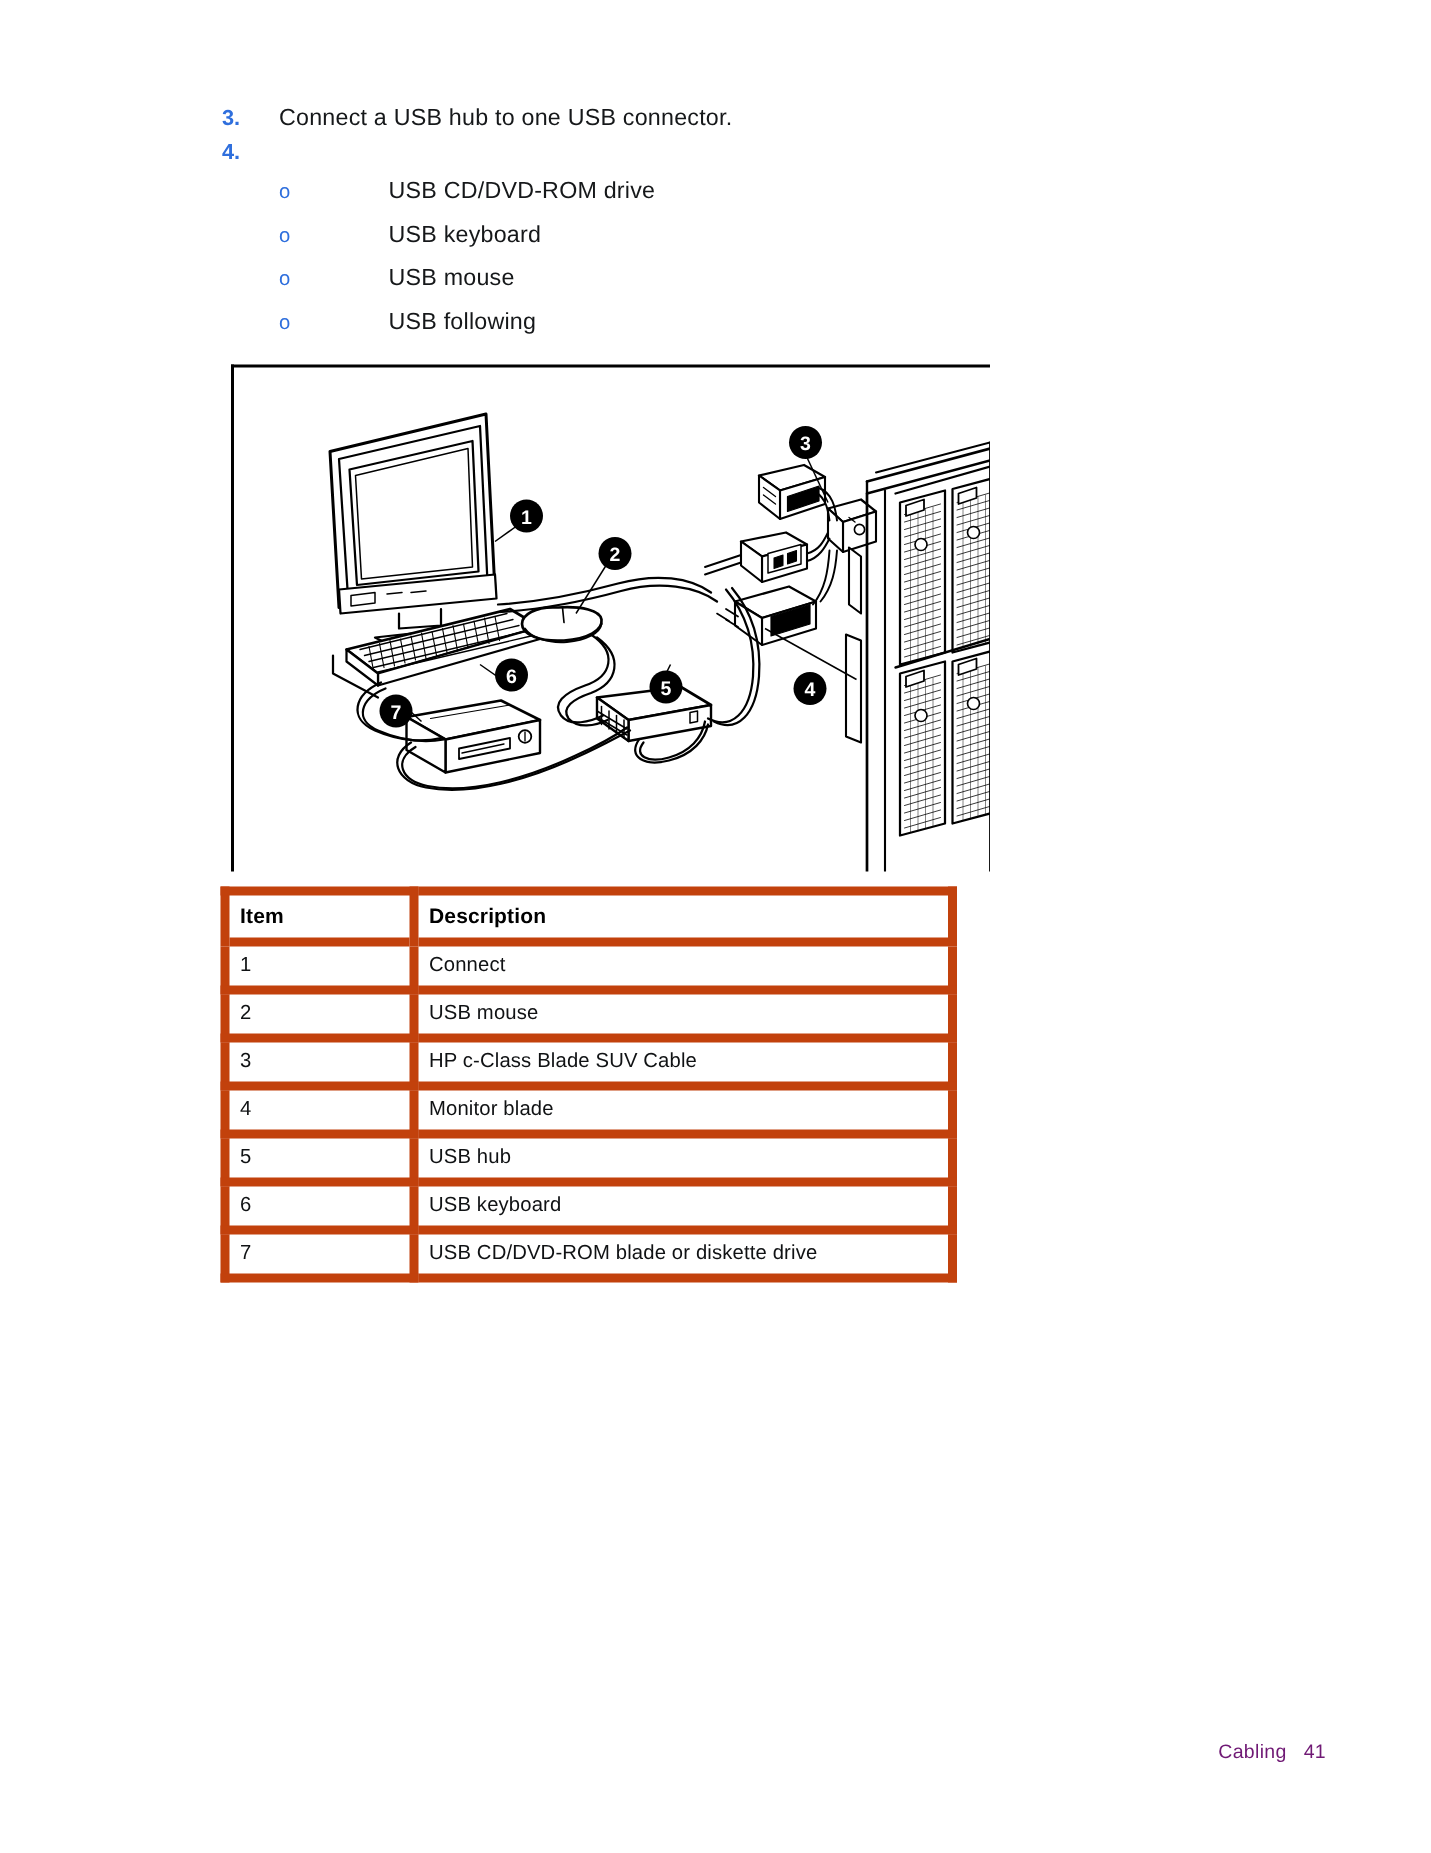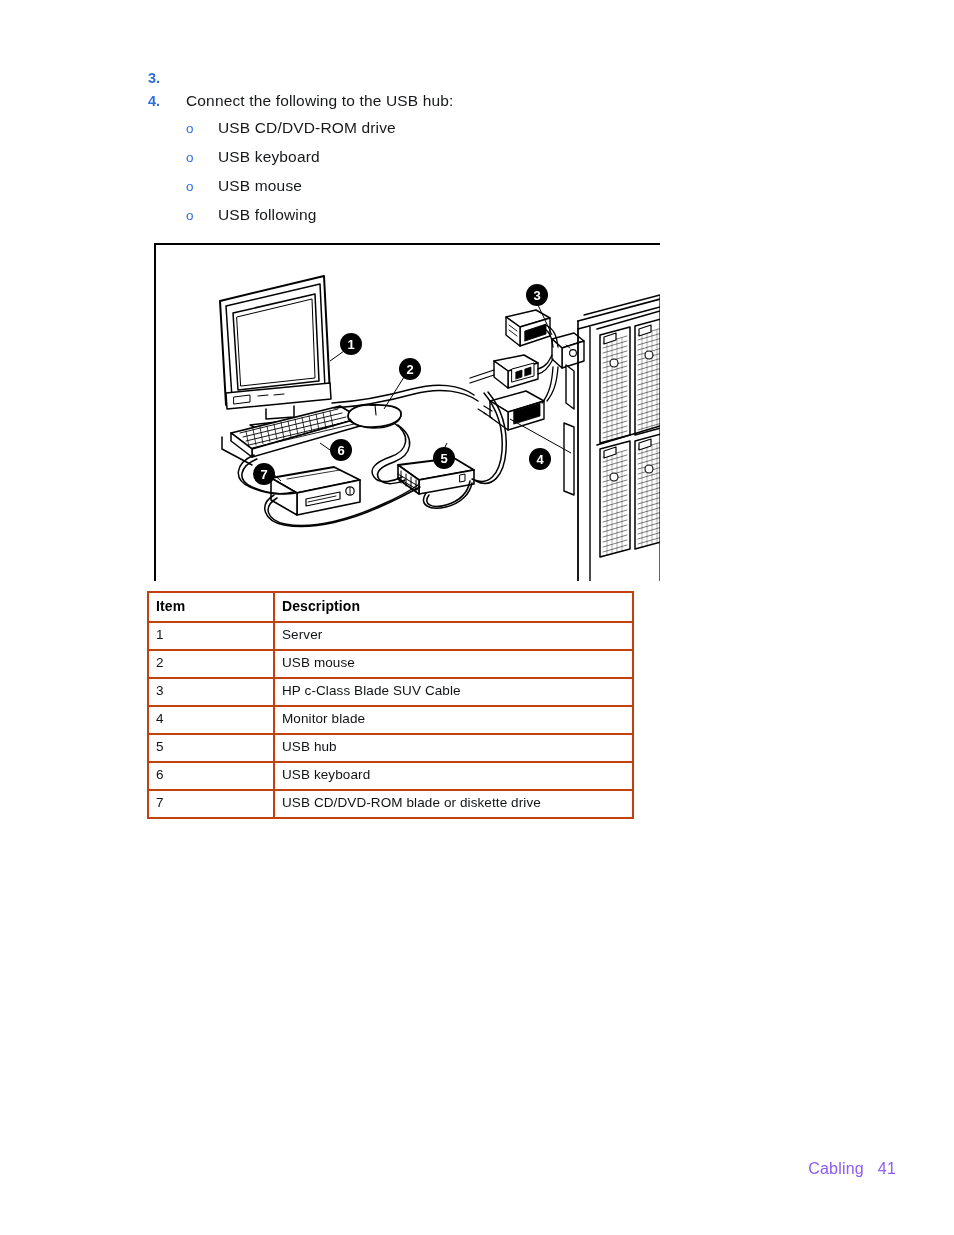--- a/index.html
+++ b/index.html
@@ -53,20 +53,21 @@
     width: 32px;
     flex: 0 0 32px;
     margin-left: 38px;
     font-size: 13.5px;
     color: #2f6fdd;
   }
   .sub-text {
     font-size: 15.5px;
     color: #16181a;
     letter-spacing: 0.15px;
+    margin-left: 41px;
   }
 
   
   .figure {
     position: absolute;
     left: 154px;
     top: 243px;
     width: 506px;
     height: 338px;
   }
@@ -93,60 +94,60 @@
     position: absolute;
     left: 147px;
     top: 591px;
     width: 485px;
     border-collapse: collapse;
     table-layout: fixed;
   }
   .legend col.c-item { width: 126px; }
   .legend col.c-desc { width: 359px; }
   .legend th, .legend td {
-    border: 2px solid #c2410c;
+    border: 6px solid #c2410c;
     padding: 3px 7px 4px 7px;
     text-align: left;
     vertical-align: middle;
     font-size: 13.5px;
     line-height: 1.25;
     letter-spacing: 0.1px;
     height: 19px;
   }
   .legend th {
     font-weight: bold;
     font-size: 14px;
     border-bottom-width: 2px;
     height: 21px;
   }
   .legend td { color: #101214; }
 
   
   .footer {
     position: absolute;
-    right: 58px;
+    right: 70px;
     top: 1160px;
-    font-size: 16px;
-    color: #8b5cf6;
+    font-size: 13px;
+    color: #701a75;
     letter-spacing: 0.2px;
     white-space: pre;
   }
 </style>
 </head>
 <body>
 
 <div class="proc">
 
   <div class="proc-row">
     <span class="proc-num">3.</span>
+    <span class="proc-text">Connect a USB hub to one USB connector.</span>
   </div>
 
   <div class="proc-row">
     <span class="proc-num">4.</span>
-    <span class="proc-text">Connect the following to the USB hub:</span>
   </div>
 
   <div class="sub-list">
     <div class="sub-row">
       <span class="sub-bullet">o</span>
       <span class="sub-text">USB CD/DVD-ROM drive</span>
     </div>
     <div class="sub-row">
       <span class="sub-bullet">o</span>
       <span class="sub-text">USB keyboard</span>
@@ -524,21 +525,21 @@
   </colgroup>
   <thead>
     <tr>
       <th>Item</th>
       <th>Description</th>
     </tr>
   </thead>
   <tbody>
     <tr>
       <td>1</td>
-      <td>Server</td>
+      <td>Connect</td>
     </tr>
     <tr>
       <td>2</td>
       <td>USB mouse</td>
     </tr>
     <tr>
       <td>3</td>
       <td>HP c-Class Blade SUV Cable</td>
     </tr>
     <tr>

